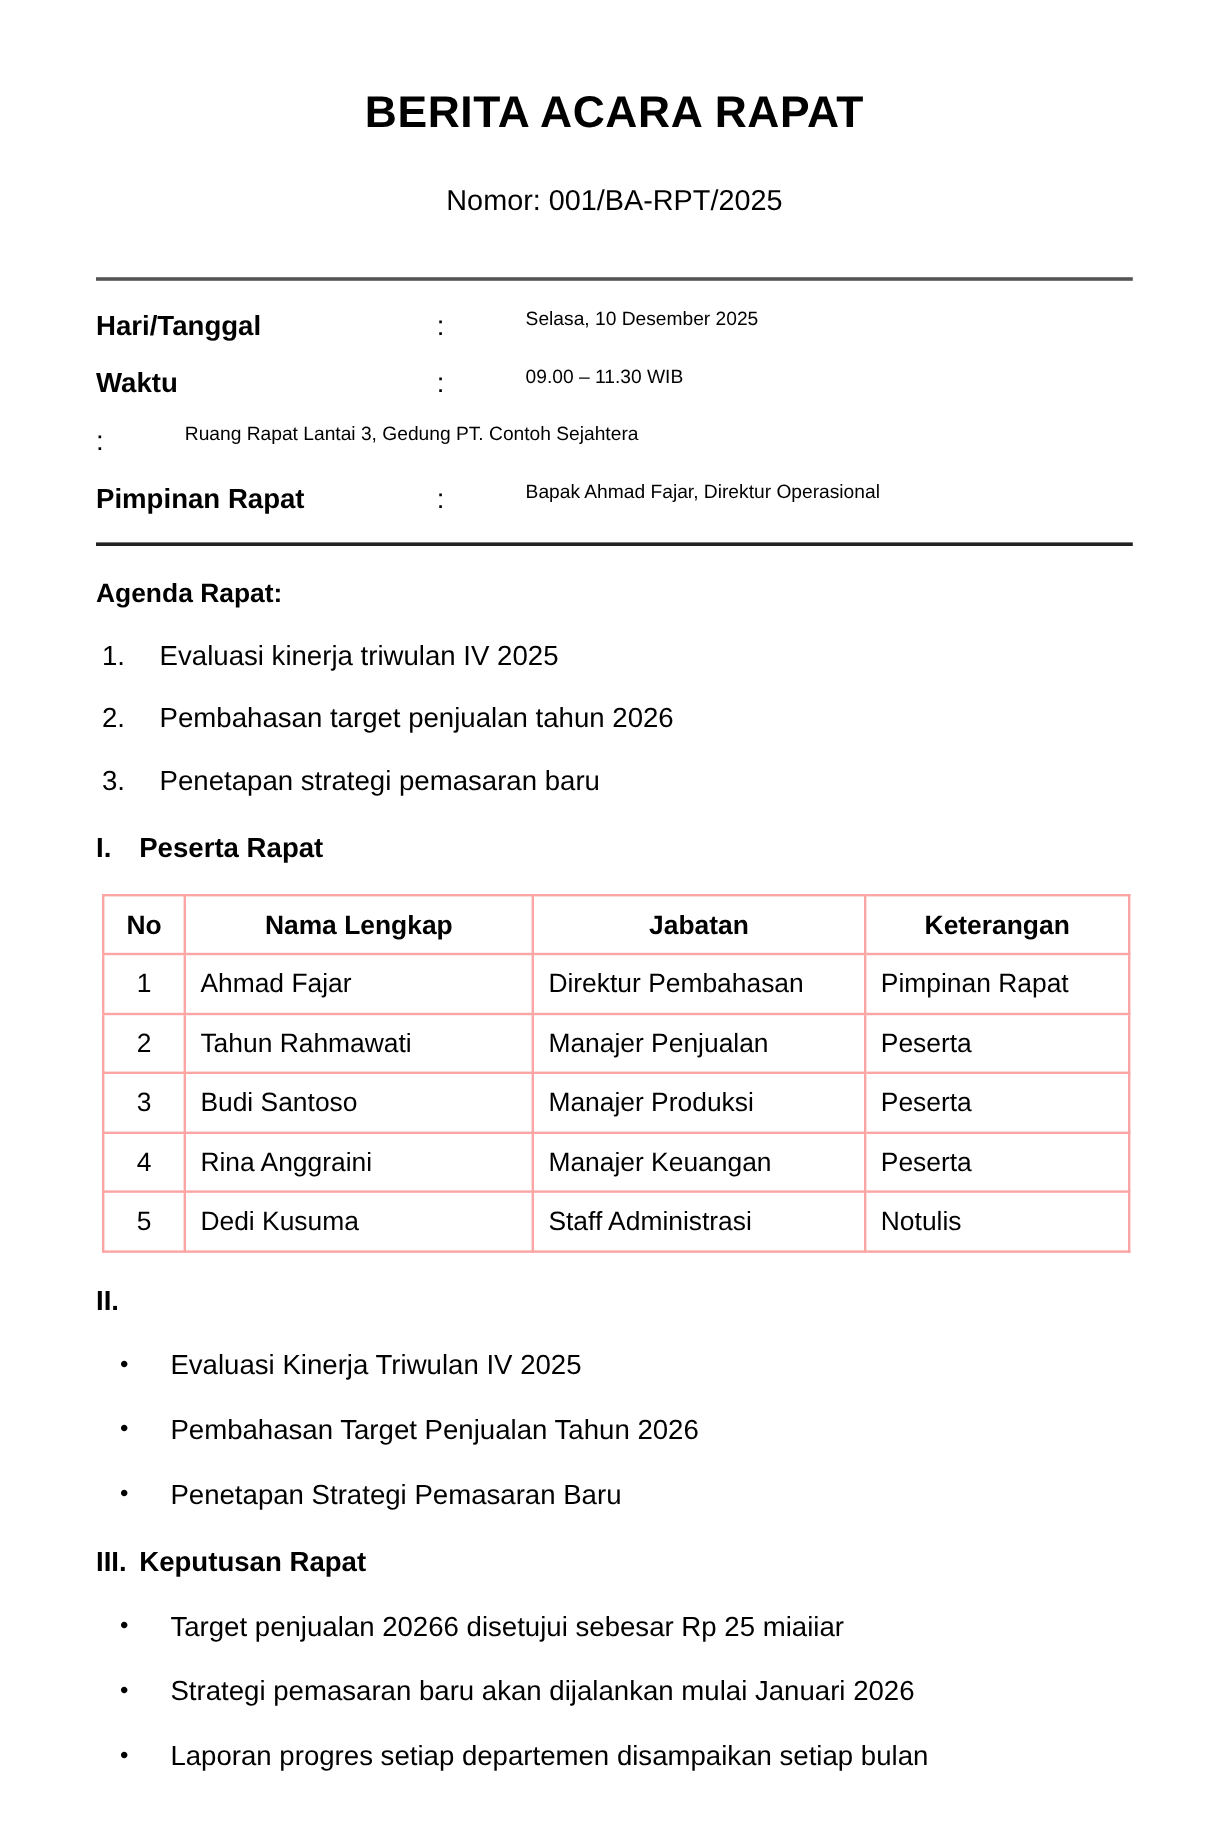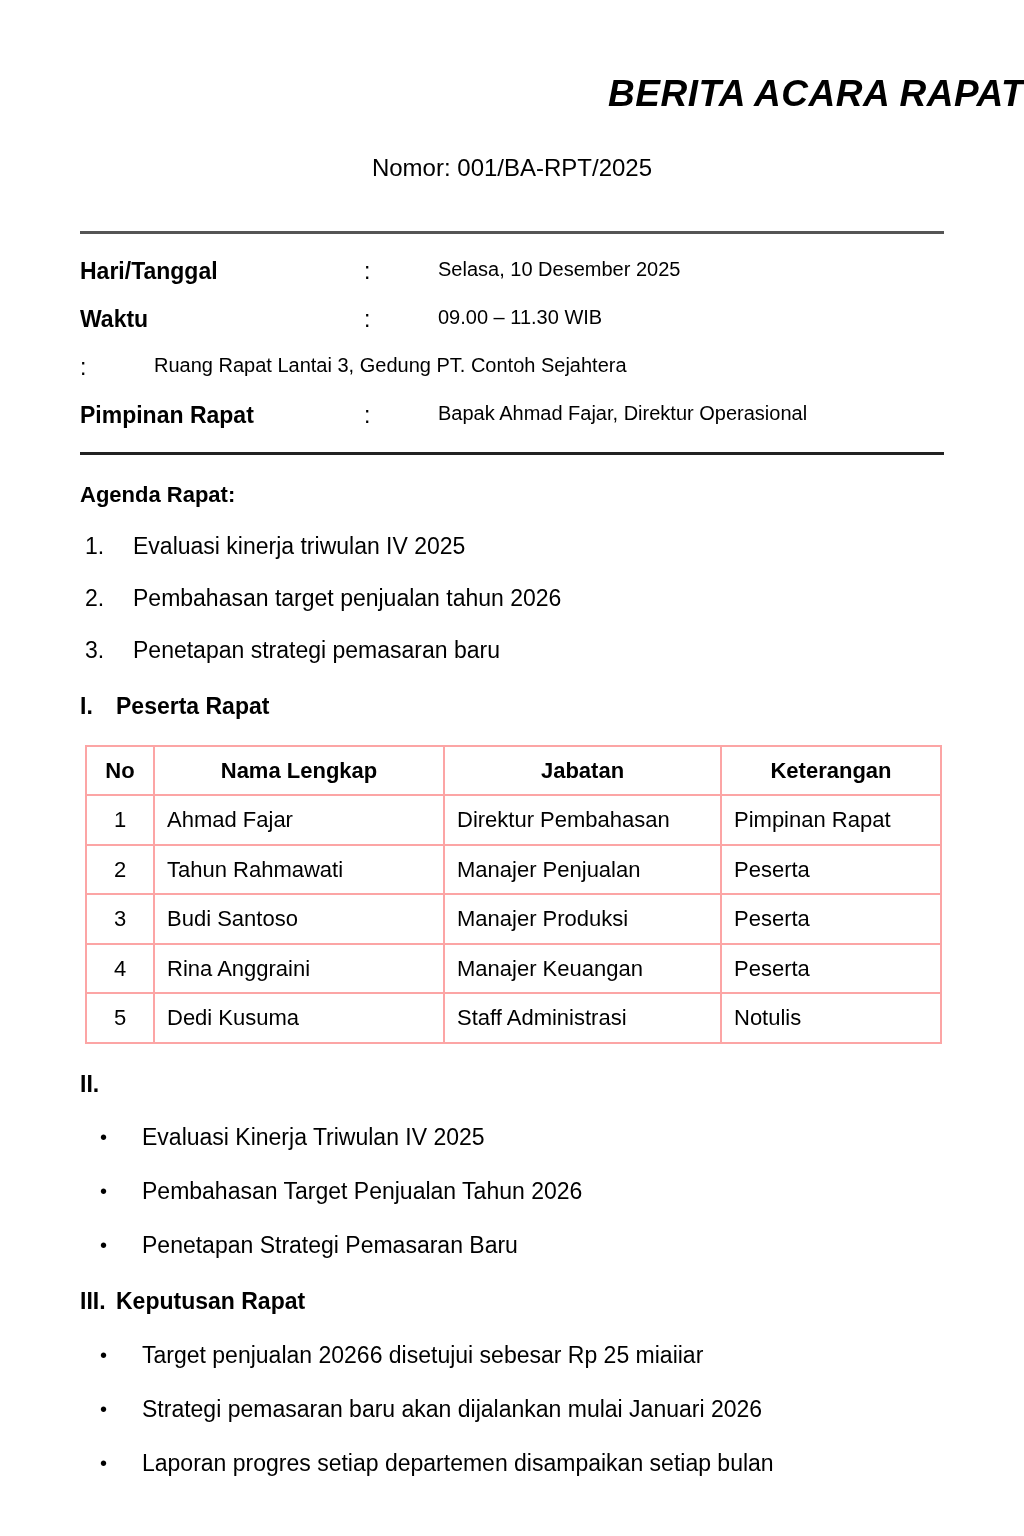--- a/index.html
+++ b/index.html
@@ -19,28 +19,27 @@
   .page {
     position: relative;
     width: 1024px;
     height: 1536px;
     box-sizing: border-box;
     padding: 0;
   }
 
   
   .doc-title {
-    text-align: right;
+    text-align: center;
     font-size: 37px;
     font-weight: bold;
     letter-spacing: 0.5px;
     margin: 0;
     padding-top: 72px;
     line-height: 1.2;
-    font-style: italic;
   }
   .doc-number {
     text-align: center;
     font-size: 24px;
     font-weight: normal;
     margin: 16px;
     padding-top: 22px;
     line-height: 1.2;
   }
 
@@ -77,21 +76,21 @@
     line-height: 1.35;
   }
   .meta-colon {
     width: 30px;
     flex: 0 0 30px;
     font-size: 23px;
     line-height: 1.35;
   }
   .meta-value {
     flex: 1 1 auto;
-    font-size: 20px;
+    font-size: 16px;
     line-height: 1.38;
     max-width: 540px;
   }
 
   
   .block-heading {
     margin: 0 0 0 80px;
     font-size: 22px;
     font-weight: bold;
     padding-top: 26px;

